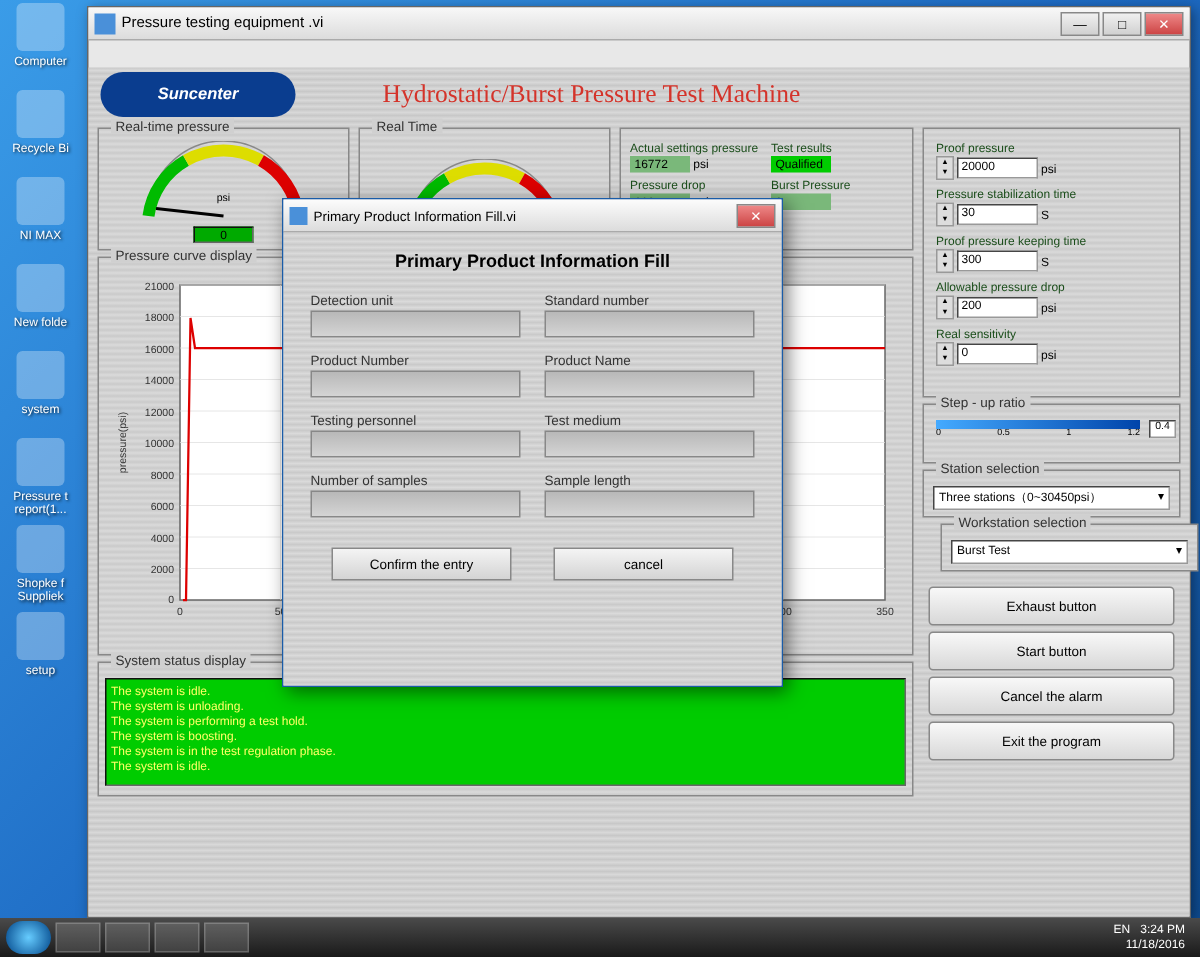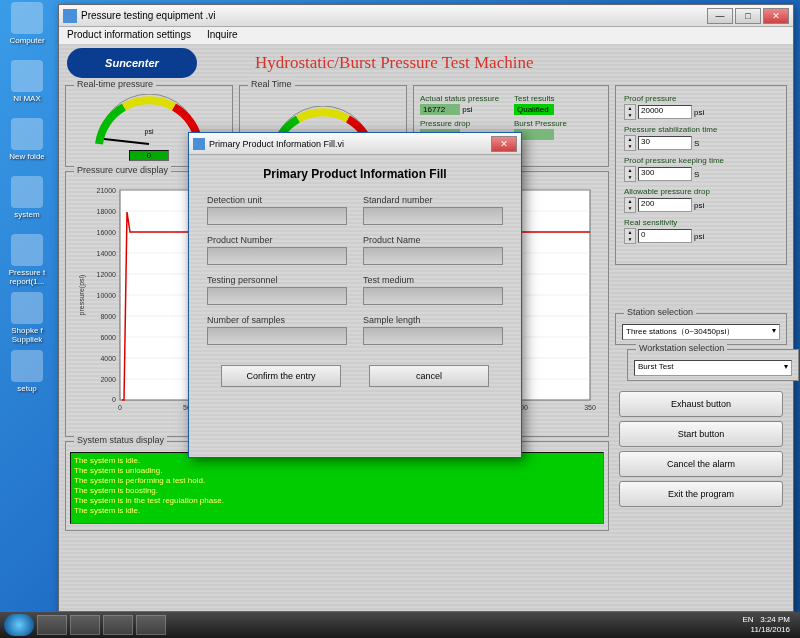--- a/index.html
+++ b/index.html
@@ -89,20 +89,24 @@
 </head>
 <body>
 
 <div class="desktop-icons" id="desk">
     <div class="desktop-icon">
       <div class="icon-img"></div>
       <div>Computer</div>
     </div>
     <div class="desktop-icon">
       <div class="icon-img"></div>
+      <div>Recycle Bi</div>
+    </div>
+    <div class="desktop-icon">
+      <div class="icon-img"></div>
       <div>NI MAX</div>
     </div>
     <div class="desktop-icon">
       <div class="icon-img"></div>
       <div>New folde</div>
     </div>
     <div class="desktop-icon">
       <div class="icon-img"></div>
       <div>system</div>
     </div>
@@ -122,24 +126,20 @@
 
 <div class="main-window">
   <div class="title-bar">
     <div class="tb-icon"></div>
     <div class="tb-title">Pressure testing equipment .vi</div>
     <div class="win-btns">
       <div class="win-btn">—</div>
       <div class="win-btn">□</div>
       <div class="win-btn close">✕</div>
     </div>
-  </div>
-  <div class="menu-bar">
-    <div class="menu-item">Product information settings</div>
-    <div class="menu-item">Inquire</div>
   </div>
 
   <div class="app-body">
     <div class="header-band">
       <div class="logo">Suncenter</div>
       <div class="machine-title">Hydrostatic/Burst Pressure Test Machine</div>
     </div>
 
     <div class="panel gauge-panel">
       <div class="panel-label">Real-time pressure</div>
@@ -161,21 +161,21 @@
         <path d="M 20 50 A 50 50 0 0 1 45 13" fill="none" stroke="#0b0" stroke-width="8"></path>
         <path d="M 45 13 A 50 50 0 0 1 95 13" fill="none" stroke="#dd0" stroke-width="8"></path>
         <path d="M 95 13 A 50 50 0 0 1 120 50" fill="none" stroke="#d00" stroke-width="8"></path>
         <line x1="70" y1="50" x2="25" y2="45" stroke="#000" stroke-width="2"></line>
         <text x="70" y="40" font-size="7" text-anchor="middle">S</text>
       </svg>
     </div>
 
     <div class="panel status-panel">
       <div class="status-row">
-        <div class="status-item"><div class="status-label">Actual status pressure</div><span class="status-val num">16772</span> <span class="unit">psi</span></div>
+        <div class="status-item"><div class="status-label">Actual settings pressure</div><span class="status-val num">16772</span> <span class="unit">psi</span></div>
         <div class="status-item"><div class="status-label">Test results</div><span class="status-val">Qualified</span></div>
       </div>
       <div class="status-row">
         <div class="status-item"><div class="status-label">Pressure drop</div><span class="status-val num">120</span> <span class="unit">psi</span></div>
         <div class="status-item"><div class="status-label">Burst Pressure</div><span class="status-val num">0</span></div>
       </div>
     </div>
 
     <div class="right-col">
       <div class="panel param-panel">
@@ -229,20 +229,31 @@
               <div class="spinner">
                 <span>▲</span>
                 <span>▼</span>
               </div>
               <div class="num-field">0</div>
               <span class="unit">psi</span>
             </div>
           </div>
       </div>
 
+      <div class="panel step-panel">
+        <div class="panel-label">Step - up ratio</div>
+        <div class="slider-track"></div>
+        <div class="slider-ticks">
+            <span>0</span>
+            <span>0.5</span>
+            <span>1</span>
+            <span>1.2</span>
+          </div>
+        <div class="slider-val">0.4</div>
+      </div>
 
       <div class="panel station-panel">
         <div class="panel-label">Station selection</div>
         <div class="dropdown">
             <span>Three stations（0~30450psi）</span>
             <span>▾</span>
           </div>
       </div>
 
       <div class="panel workstation-panel">

